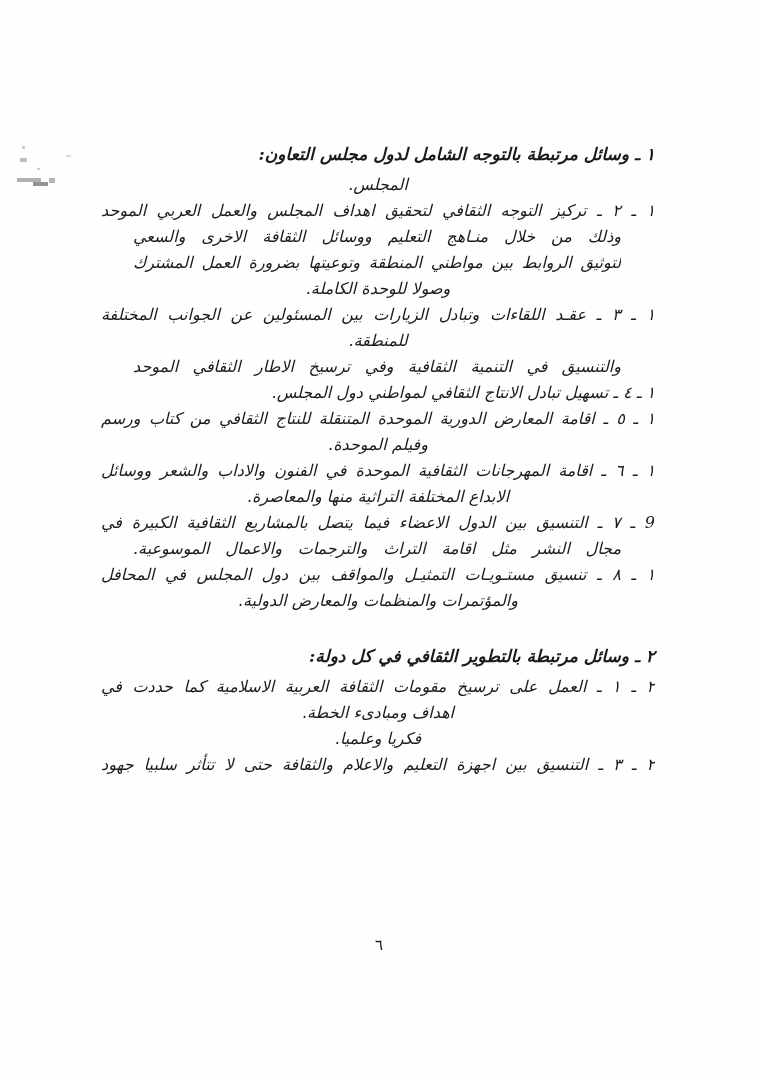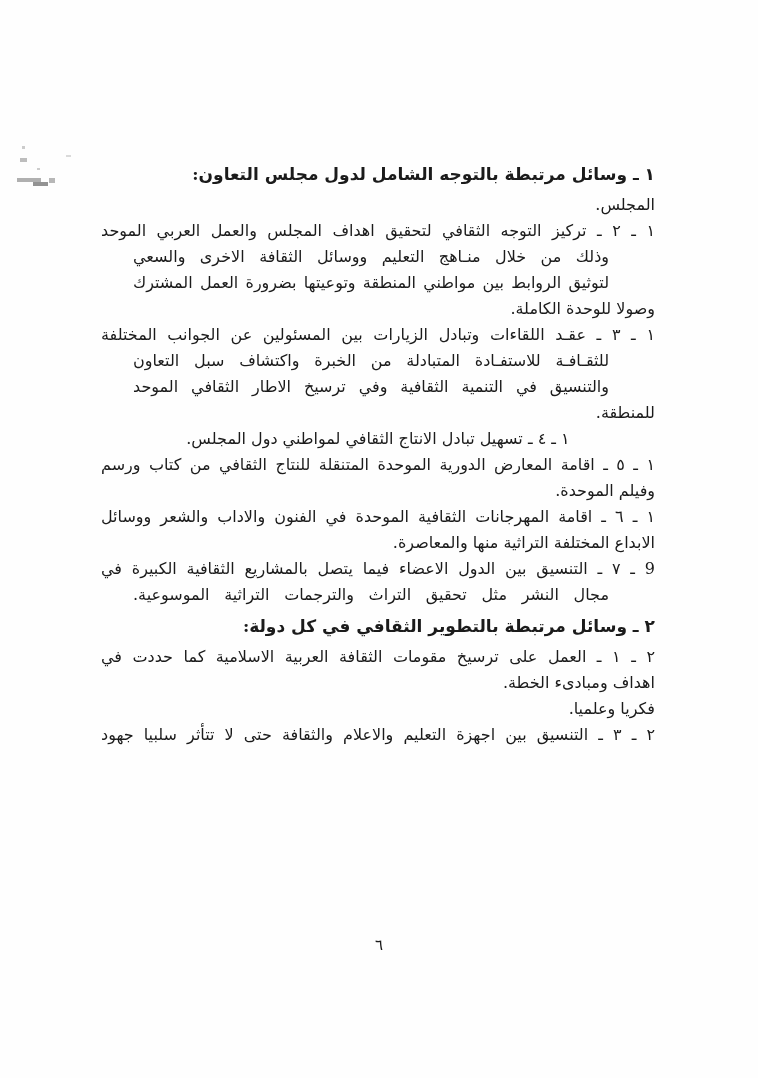--- a/index.html
+++ b/index.html
@@ -12,54 +12,55 @@
     width: 758px;
     height: 1078px;
     background: #fefefe;
     overflow: hidden;
     font-family: "DejaVu Serif", "DejaVu Sans", serif;
     color: #1b1b1b;
     direction: rtl;
   }
   .doc {
     position: absolute;
-    top: 160px;
+    top: 140px;
     right: 103px;
     width: 554px;
     direction: rtl;
+    font-style: italic;
   }
   .heading {
     font-weight: bold;
     font-size: 17px;
     line-height: 28px;
     text-align: right;
     margin-bottom: 4px;
     letter-spacing: 0.2px;
   }
   .section + .section .heading {
-    margin-top: 4px;
+    margin-top: 28px;
   }
   .line {
     font-size: 16px;
     line-height: 26px;
     max-height: 26px;
     overflow: hidden;
   }
   .a-full {
     text-align: justify;
     text-align-last: justify;
   }
   .a-cont {
-    margin-right: 46px;
+    margin-right: 34px;
     margin-left: 32px;
     text-align: justify;
     text-align-last: justify;
   }
-  .a-center { }
-  .a-right  { text-align: center; }
+  .a-center { text-align: center; }
+  .a-right  { text-align: right; }
   .page-number {
     position: absolute;
     top: 936px;
     left: 0;
     width: 100%;
     text-align: center;
     font-size: 15px;
     color: #1b1b1b;
   }
   
@@ -92,38 +93,41 @@
           <div class="line a-center">المجلس.</div>
         </div>
         <div class="item">
           <div class="line a-full">١ ـ ٢ ـ تركيز التوجه الثقافي لتحقيق اهداف المجلس والعمل العربي الموحد</div>
           <div class="line a-cont">وذلك من خلال منـاهج التعليم ووسائل الثقافة الاخرى والسعي</div>
           <div class="line a-cont">لتوثيق الروابط بين مواطني المنطقة وتوعيتها بضرورة العمل المشترك</div>
           <div class="line a-center">وصولا للوحدة الكاملة.</div>
         </div>
         <div class="item">
           <div class="line a-full">١ ـ ٣ ـ عقـد اللقاءات وتبادل الزيارات بين المسئولين عن الجوانب المختلفة</div>
-          <div class="line a-cont">للثقـافـة للاستفـادة المتبادلة من الخبرة واكتشاف سبل التعاون</div>
+          <div class="line a-center">للمنطقة.</div>
           <div class="line a-cont">والتنسيق في التنمية الثقافية وفي ترسيخ الاطار الثقافي الموحد</div>
-          <div class="line a-center">للمنطقة.</div>
         </div>
         <div class="item">
           <div class="line a-right">١ ـ ٤ ـ تسهيل تبادل الانتاج الثقافي لمواطني دول المجلس.</div>
         </div>
         <div class="item">
           <div class="line a-full">١ ـ ٥ ـ اقامة المعارض الدورية الموحدة المتنقلة للنتاج الثقافي من كتاب ورسم</div>
           <div class="line a-center">وفيلم الموحدة.</div>
         </div>
         <div class="item">
           <div class="line a-full">١ ـ ٦ ـ اقامة المهرجانات الثقافية الموحدة في الفنون والاداب والشعر ووسائل</div>
           <div class="line a-center">الابداع المختلفة التراثية منها والمعاصرة.</div>
         </div>
         <div class="item">
           <div class="line a-full">9 ـ ٧ ـ التنسيق بين الدول الاعضاء فيما يتصل بالمشاريع الثقافية الكبيرة في</div>
-          <div class="line a-cont">مجال النشر مثل تحقيق التراث والترجمات التراثية الموسوعية.</div>
+          <div class="line a-cont">مجال النشر مثل اقامة التراث والترجمات والاعمال الموسوعية.</div>
+        </div>
+        <div class="item">
+          <div class="line a-full">١ ـ ٨ ـ تنسيق مستـويـات التمثيـل والمواقف بين دول المجلس في المحافل</div>
+          <div class="line a-center">والمؤتمرات والمنظمات والمعارض الدولية.</div>
         </div>
       </div>
       <div class="section">
         <div class="heading">٢ ـ وسائل مرتبطة بالتطوير الثقافي في كل دولة:</div>
         <div class="item">
           <div class="line a-full">٢ ـ ١ ـ العمل على ترسيخ مقومات الثقافة العربية الاسلامية كما حددت في</div>
           <div class="line a-center">اهداف ومبادىء الخطة.</div>
         </div>
         <div class="item">
           <div class="line a-center">فكريا وعلميا.</div>

